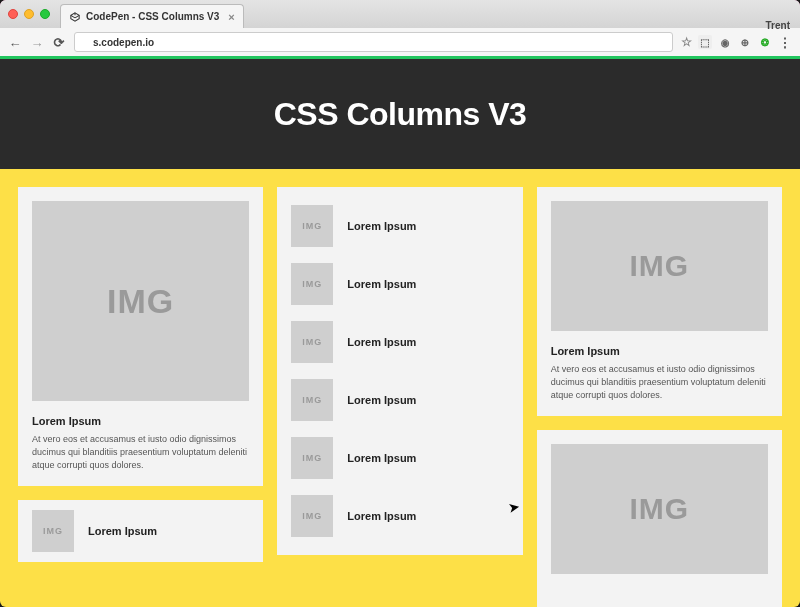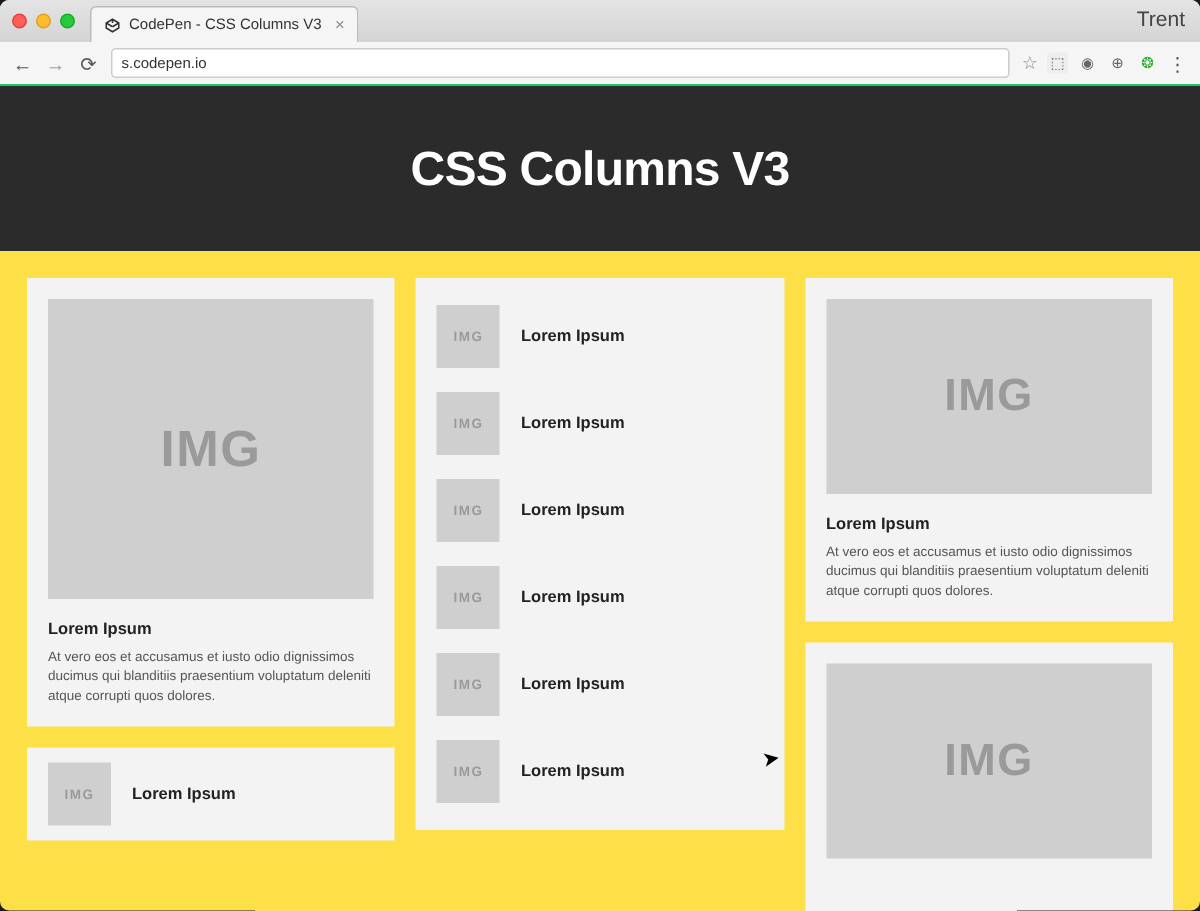--- a/index.html
+++ b/index.html
@@ -7,22 +7,23 @@
       font-family: -apple-system, BlinkMacSystemFont, "Segoe UI", Helvetica, Arial, sans-serif;
       background: #1a1a1a;
       width: 800px;
       height: 607px;
       overflow: hidden;
       border-radius: 6px;
       position: relative;
     }
     
     .chrome {
-      background: #fef9c3;
-      border-bottom: 1px solid #22c55e;
+      background: #f9a8d4;
+      border-bottom: 3px solid #22c55e;
+      font-weight: bold;
     }
     .tab-strip {
       display: flex;
       align-items: center;
       height: 28px;
       padding-left: 8px;
       background: linear-gradient(#e4e4e4, #d4d4d4);
       position: relative;
     }
     .traffic-lights { display: flex; gap: 6px; align-items: center; margin-right: 10px; }
@@ -44,42 +45,42 @@
       border-bottom: none;
       gap: 5px;
       margin-top: 4px;
     }
     .tab-favicon {
       width: 12px; height: 12px;
       display: inline-flex; align-items: center; justify-content: center;
     }
     .tab-close { font-size: 11px; color: #888; margin-left: 4px; }
     .profile-name {
-      position: absolute; right: 10px; top: 4px;
-      font-size: 14px; color: #444;
+      position: absolute; right: 10px; top: 20px;
+      font-size: 10px; color: #444;
     }
     .addr-bar {
       display: flex;
       align-items: center;
       height: 28px;
       padding: 0 8px;
       background: #f5f5f5;
       gap: 8px;
     }
     .nav-btn { color: #999; font-size: 13px; width: 14px; text-align: center; }
     .nav-btn.enabled { color: #555; }
     .url-box {
       flex: 1;
       background: #fff;
       border: 1px solid #ccc;
       border-radius: 3px;
       height: 20px;
       display: flex;
       align-items: center;
-      padding: 0 6px;
+      padding: 0 18px;
       font-size: 10px;
       color: #aaa;
       overflow: hidden;
       white-space: nowrap;
     }
     .url-host { color: #333; }
     .addr-right { display: flex; gap: 6px; align-items: center; }
     .ext-icon { width: 14px; height: 14px; border-radius: 2px; display: inline-flex; align-items:center; justify-content:center; font-size:10px; }
     .star { color:#888; font-size:12px; }
     

